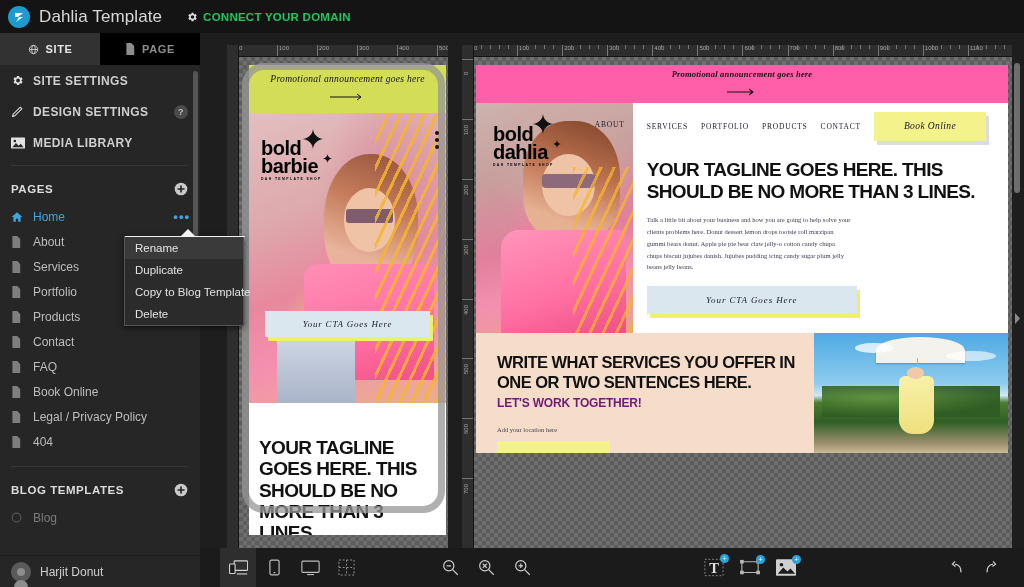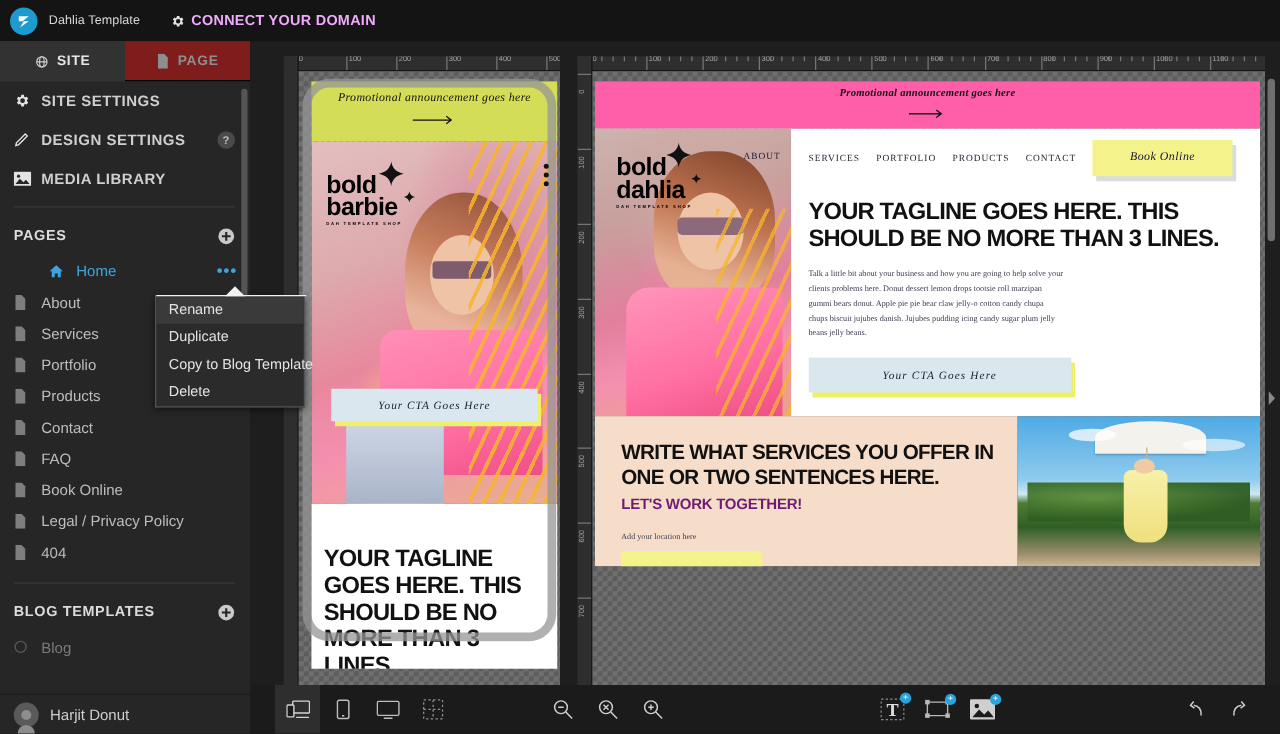--- a/index.html
+++ b/index.html
@@ -16,36 +16,36 @@
     position: absolute; left:0; top:0; width:1024px; height:33px;
     background:#141414; display:flex; align-items:center; padding-left:8px;
   }
   .logo-mark {
     width:22px; height:22px; border-radius:50%;
     background:#1d9bd1; display:flex; align-items:center; justify-content:center;
     flex:0 0 auto;
   }
   .logo-mark svg { display:block; }
   .app-title {
-    color:#d8d8d8; font-size:10px; margin-left:9px; letter-spacing:.1px;
+    color:#d8d8d8; font-size:17px; margin-left:9px; letter-spacing:.1px;
     font-weight:400; white-space:nowrap;
   }
   .connect-domain {
     display:flex; align-items:flex-start; margin-left:24px; cursor:pointer;
-    color:#f0abfc; white-space:nowrap;
+    color:#22c55e; white-space:nowrap;
   }
   .connect-domain .gear { margin-right:5px; display:flex; }
   .connect-domain .cd-label { font-size:11.5px; font-weight:700; letter-spacing:.25px; }
 
   
   .sidebar {
     position:absolute; left:0; top:33px; width:200px; height:554px;
     background:#262626;
   }
-  .tabs { display:flex; height:32px; background:#7f1d1d; }
+  .tabs { display:flex; height:32px; background:#000000; }
   .tab {
     flex:1; display:flex; align-items:center; justify-content:center;
     font-size:11px; font-weight:700; letter-spacing:.6px; color:#8e8e8e;
     cursor:pointer; border-bottom:1px solid #000;
   }
   .tab.active { background:#323232; color:#e6e6e6; border-bottom:none; }
   .tab .ticon { margin-right:7px; display:flex; }
 
   .sb-scroll { position:relative; height:522px; overflow:hidden; }
 
@@ -69,21 +69,21 @@
     color:#dcdcdc; font-size:11.5px; font-weight:700; letter-spacing:.55px;
     margin-top:8px;
   }
   .sb-header .plus { margin-left:auto; cursor:pointer; display:flex; }
 
   .page-row {
     height:25px; display:flex; align-items:center; padding-left:11px;
     color:#bdbdbd; font-size:12px; cursor:pointer; position:relative;
   }
   .page-row .pg-ic { width:22px; display:flex; align-items:center; }
-  .page-row.active { color:#3ea6de;margin-left:28px; }
+  .page-row.active { color:#3ea6de; }
   .page-row .dots {
     margin-left:auto; margin-right:10px; color:#3ea6de;
     font-size:13px; letter-spacing:1px; line-height:1; font-weight:700;
   }
 
   .sb-footer {
     position:absolute; left:0; bottom:0; width:200px; height:32px;
     background:#262626; display:flex; align-items:center; padding-left:11px;
     border-top:1px solid #1c1c1c;
   }

